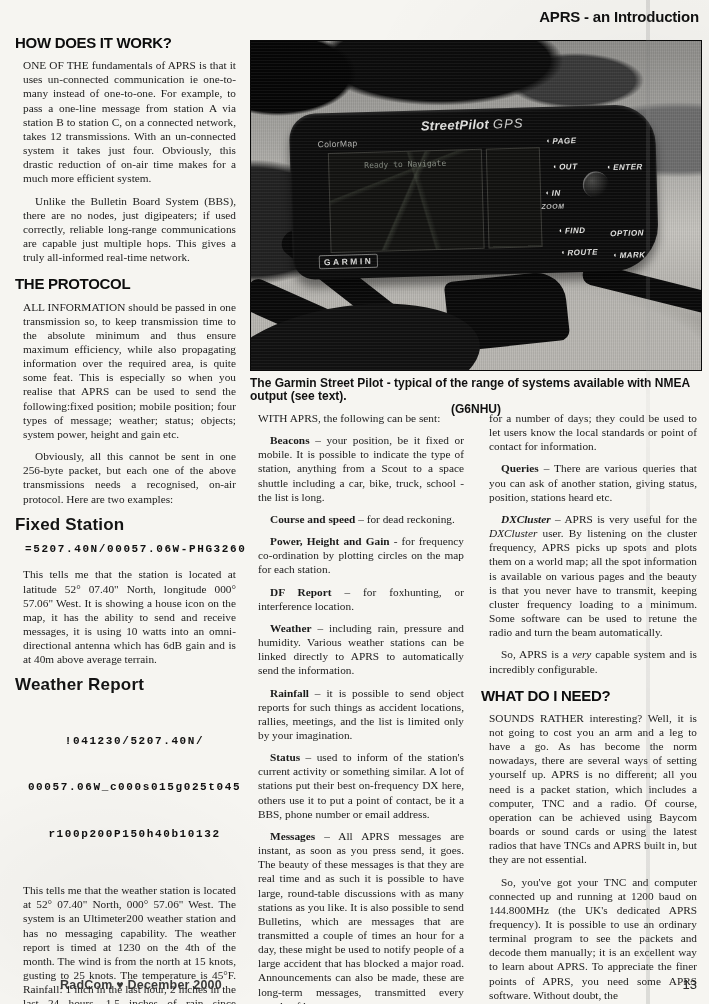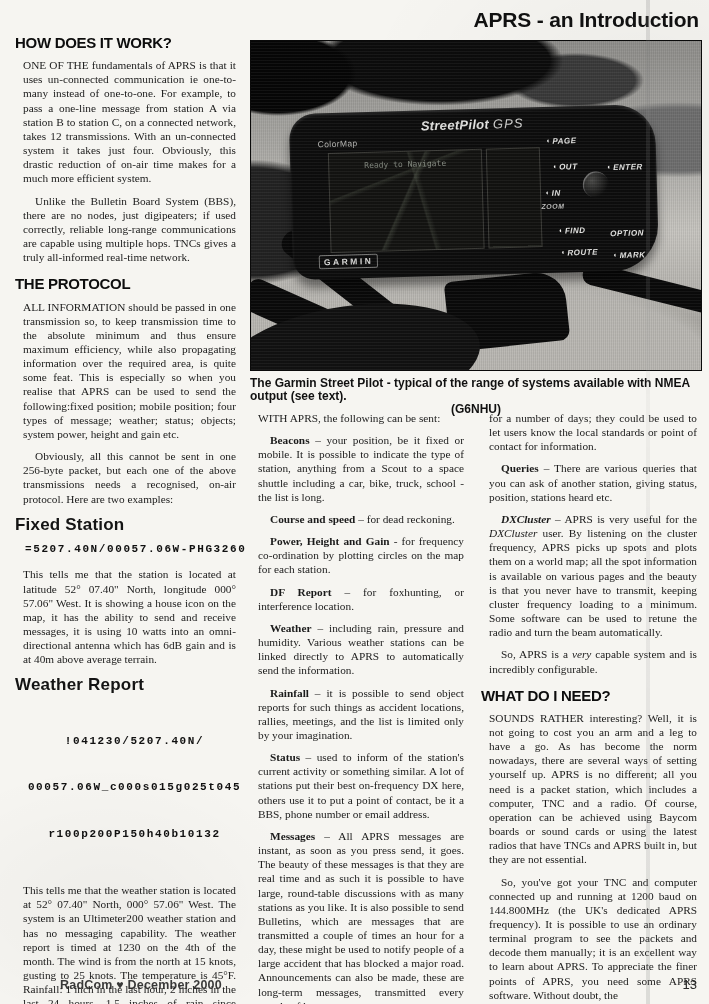--- a/index.html
+++ b/index.html
@@ -9,21 +9,21 @@
       radial-gradient(ellipse 300px 200px at 15% 90%, rgba(0,0,0,0.03), transparent 70%),
       radial-gradient(ellipse 400px 300px at 90% 10%, rgba(0,0,0,0.04), transparent 70%),
       #f6f5f1;
     font-family:"Liberation Serif", serif;color:#1b1b1b;overflow:hidden;
   }
   
   .crease{position:absolute;left:646px;top:0;width:4px;height:100%;
     background:linear-gradient(180deg, rgba(120,120,120,0.22), rgba(180,180,180,0.12) 40%, rgba(120,120,120,0.20));
     filter:blur(0.4px);pointer-events:none;}
   .header-title{position:absolute;top:8px;right:10px;
-    font-family:"Liberation Sans",sans-serif;font-weight:bold;font-size:21px;letter-spacing:-0.2px;color:#111;}
+    font-family:"Liberation Sans",sans-serif;font-weight:bold;font-size:15px;letter-spacing:-0.2px;color:#111;}
 
   .col{position:absolute;text-align:justify;font-size:11.3px;line-height:14.15px;}
   .col p{margin:8px;}
   .col p.ind{text-indent:12px;}
   .col h2{font-family:"Liberation Sans",sans-serif;font-size:15px;letter-spacing:-0.3px;
     margin:0 0 3px 0;color:#0d0d0d;}
   .col h2.mt{margin-top:13px;}
   .col h3{font-family:"Liberation Sans",sans-serif;font-size:17px;font-weight:bold;
     letter-spacing:0.2px;margin:12px 0 0 0;color:#141414;}
   .code{font-family:"Liberation Mono","DejaVu Sans Mono",monospace;font-weight:bold;
@@ -102,21 +102,21 @@
 </head>
 <body>
 
 <div class="page">
 
   <div class="header-title">APRS - an Introduction</div>
 
   <div class="col" id="col-left">
     <h2>HOW DOES IT WORK?</h2>
     <p>ONE OF THE fundamentals of APRS is that it uses un-connected communication ie one-to-many instead of one-to-one. For example, to pass a one-line message from station A via station B to station C, on a connected network, takes 12 transmissions. With an un-connected system it takes just four. Obviously, this drastic reduction of on-air time makes for a much more efficient system.</p>
-    <p class="ind">Unlike the Bulletin Board System (BBS), there are no nodes, just digipeaters; if used correctly, reliable long-range communications are capable using multiple hops. TNCs gives a truly all-informed real-time network.</p>
+    <p class="ind">Unlike the Bulletin Board System (BBS), there are no nodes, just digipeaters; if used correctly, reliable long-range communications are capable just multiple hops. This gives a truly all-informed real-time network.</p>
 
     <h2 class="mt">THE PROTOCOL</h2>
     <p>ALL INFORMATION should be passed in one transmission so, to keep transmission time to the absolute minimum and thus ensure maximum efficiency, while also propagating information over the required area, is quite some feat. This is especially so when you realise that APRS can be used to send the following:fixed position; mobile position; four types of message; weather; status; objects; system power, height and gain etc.</p>
     <p class="ind">Obviously, all this cannot be sent in one 256-byte packet, but each one of the above transmissions needs a recognised, on-air protocol. Here are two examples:</p>
 
     <h3>Fixed Station</h3>
     <div class="code">=5207.40N/00057.06W-PHG3260</div>
     <p>This tells me that the station is located at latitude 52° 07.40" North, longitude 000° 57.06" West. It is showing a house icon on the map, it has the ability to send and receive messages, it is using 10 watts into an omni-directional antenna which has 6dB gain and is at 40m above average terrain.</p>
 
     <h3>Weather Report</h3>

